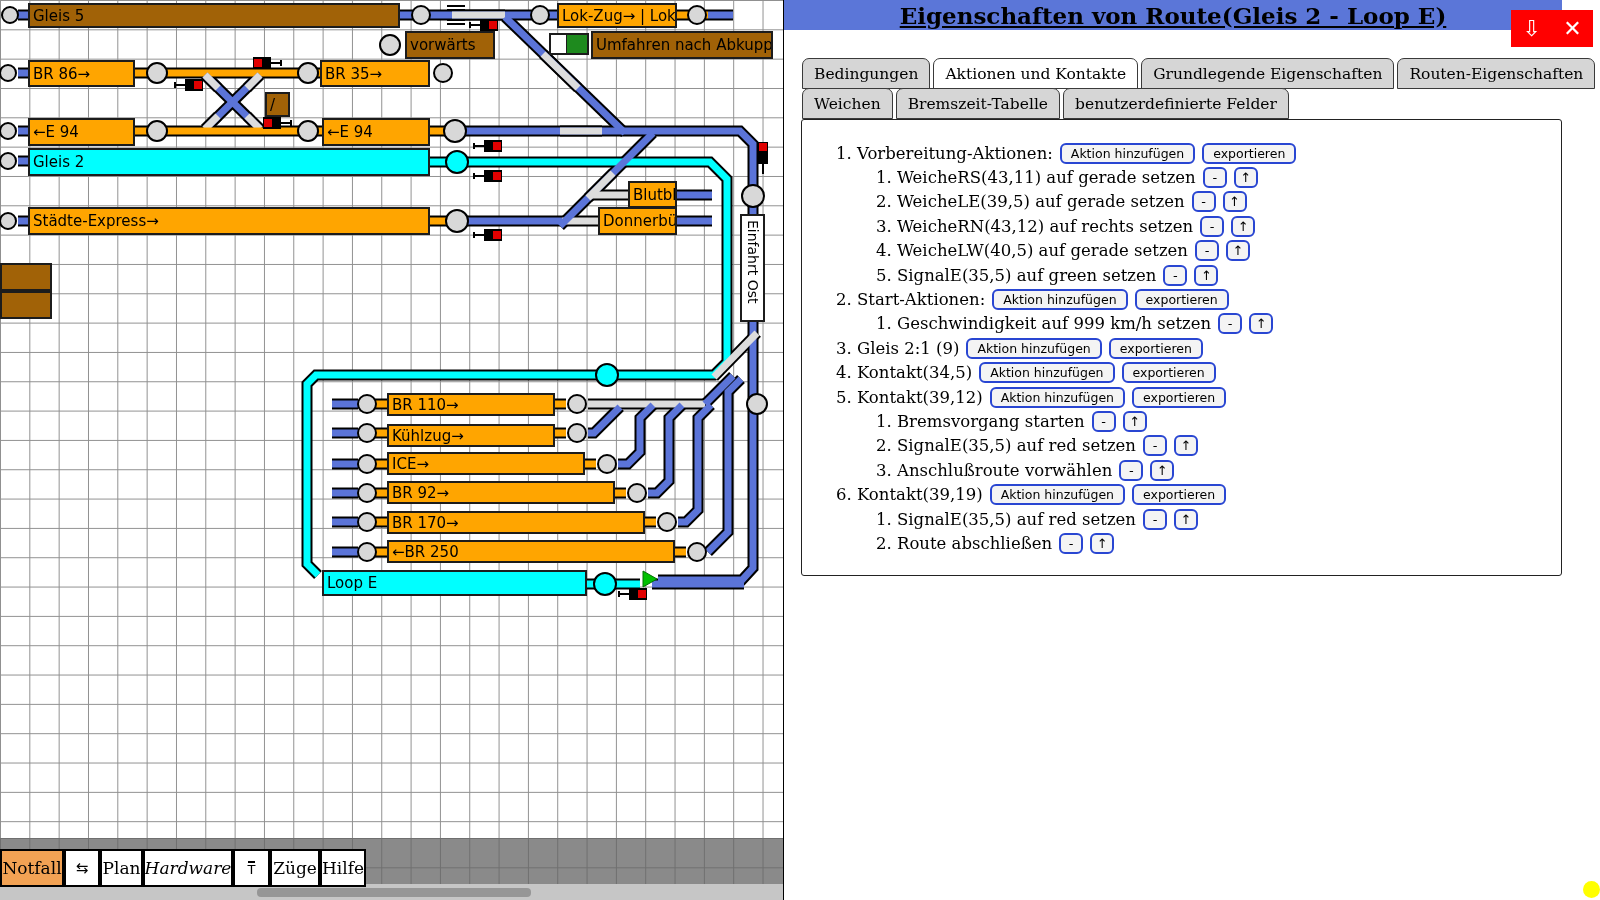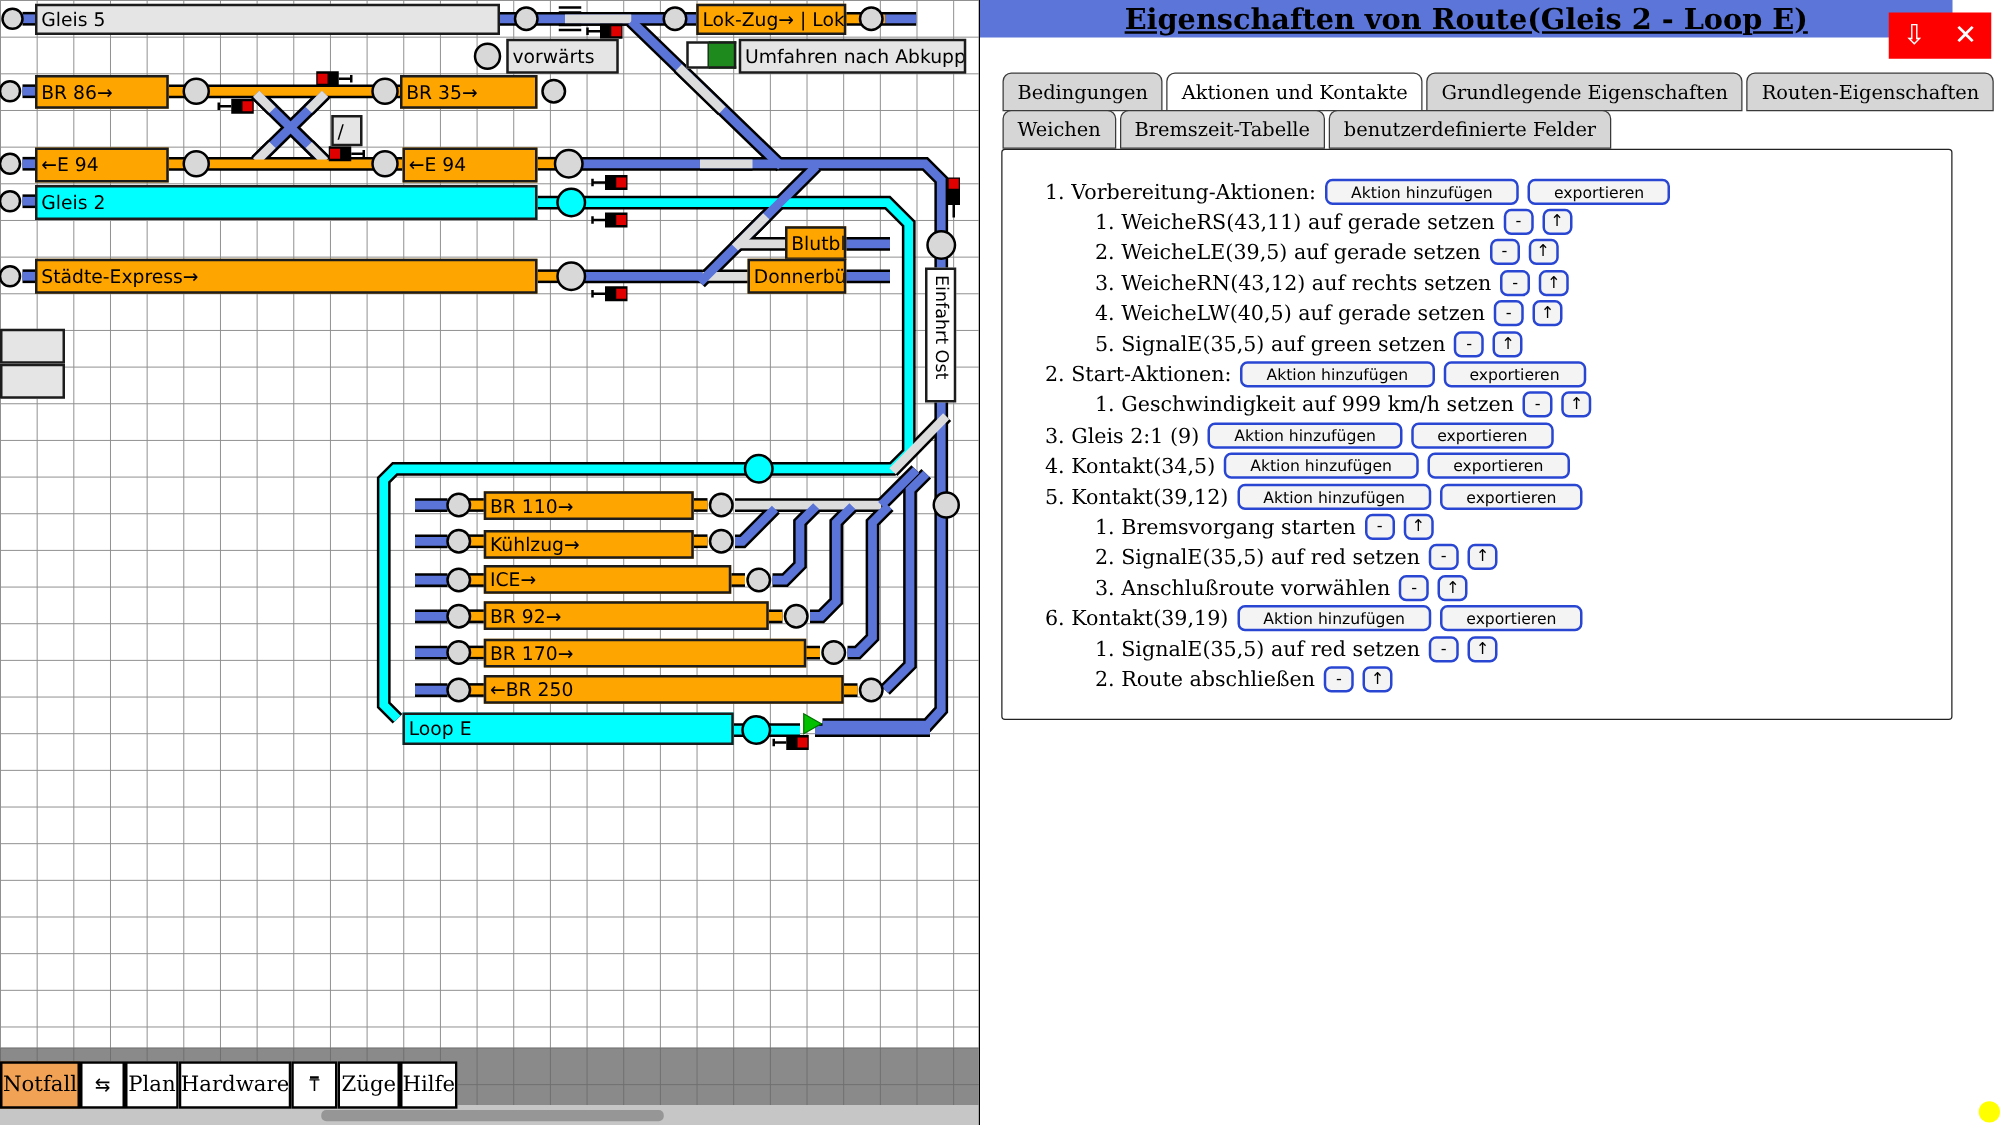--- a/index.html
+++ b/index.html
@@ -8,21 +8,21 @@
   
   #plan{position:absolute;left:0;top:0;width:783px;height:900px;background:#fff;}
   #grid{position:absolute;left:0;top:0;width:783px;height:838px;
         background-image:linear-gradient(to right,#8f8f8f 1px,transparent 1px),
                          linear-gradient(to bottom,#8f8f8f 1px,transparent 1px);
         background-size:29.33px 29.33px;}
   #tracks{position:absolute;left:0;top:0;}
   .blk{position:absolute;border:2px solid #1c1c1c;box-sizing:border-box;
        font-size:15px;color:#000;overflow:hidden;white-space:nowrap;
        display:flex;align-items:center;padding-left:3px;}
-  .blk.white{background:#e5e5e5;} .blk.orange{background:#ffa500;}
+  .blk.white{background:#a16207;} .blk.orange{background:#ffa500;}
   .blk.cyan{background:#00ffff;}
   .blk.vertical{writing-mode:vertical-rl;padding:4px 0 0 0;justify-content:flex-start;
                 font-size:14px;background:#fff;}
   .chk{position:absolute;box-sizing:border-box;border:2px solid #1c1c1c;}
   
   #taskbar{position:absolute;left:0;top:838px;width:783px;height:46px;background:#8a8a8a;
      background-image:linear-gradient(to right,#6f6f6f 1px,transparent 1px),
                       linear-gradient(to bottom,#6f6f6f 1px,transparent 1px);
      background-size:29.33px 29.33px;}
   #scrollstrip{position:absolute;left:0;top:884px;width:783px;height:16px;background:#c6c6c6;}
@@ -48,21 +48,21 @@
   #tabs1{top:58px;} #tabs2{top:88px;}
   .tab{box-sizing:border-box;height:31px;border:1px solid #3a3a3a;border-radius:7px 7px 0 0;
        background:#d6d6d6;font-size:15.5px;padding:0 11px;display:flex;align-items:center;}
   .tab.active{background:#fff;}
   #content{position:absolute;left:17px;top:119px;width:761px;height:457px;
            border:1px solid #222;border-radius:3px;box-sizing:border-box;padding-top:21px;}
   .row{display:flex;align-items:center;height:24.4px;font-size:16.5px;gap:7px;}
   .row.sec{margin-left:34px;} .row.act{margin-left:74px;}
   .pbtn{font-family:"DejaVu Sans","Liberation Sans",sans-serif;font-size:12.5px;
         border:2px solid #2946d2;border-radius:6px;background:#f4f4f4;height:21px;
-        padding:0 19px;display:flex;align-items:center;box-sizing:border-box;}
+        padding:0 9px;display:flex;align-items:center;box-sizing:border-box;}
   .sbtn{font-family:"DejaVu Sans","Liberation Sans",sans-serif;font-size:13px;
         border:2px solid #2946d2;border-radius:6px;background:#f4f4f4;height:21px;width:24px;
         display:flex;align-items:center;justify-content:center;box-sizing:border-box;}
   #statusdot{position:absolute;left:1583px;top:881px;width:17px;height:17px;border-radius:50%;background:#ffff00;}
 </style>
 </head>
 <body>
 
 <div id="stage">
 
@@ -310,21 +310,21 @@
 
     <div id="taskbar"></div>
     <div id="scrollstrip"></div>
     <div id="scrollthumb"></div>
     <div id="taskbuttons">
         <div class="tbtn emerg" style="width: 64px;">Notfall</div>
         <div class="tbtn" style="width: 36px;">
           <span class="ticon">⇆</span>
         </div>
         <div class="tbtn" style="width: 43px;">Plan</div>
-        <div class="tbtn" style="width: 90px;">Hardware</div>
+        <div class="tbtn" style="width: 90px; font-style: italic;">Hardware</div>
         <div class="tbtn" style="width: 37px;">
           <span class="schedicon">T</span>
         </div>
         <div class="tbtn" style="width: 50px;">Züge</div>
         <div class="tbtn" style="width: 46px;">Hilfe</div>
       </div>
   </div>
 
   <div id="dialog">
     <div id="titlebar">

